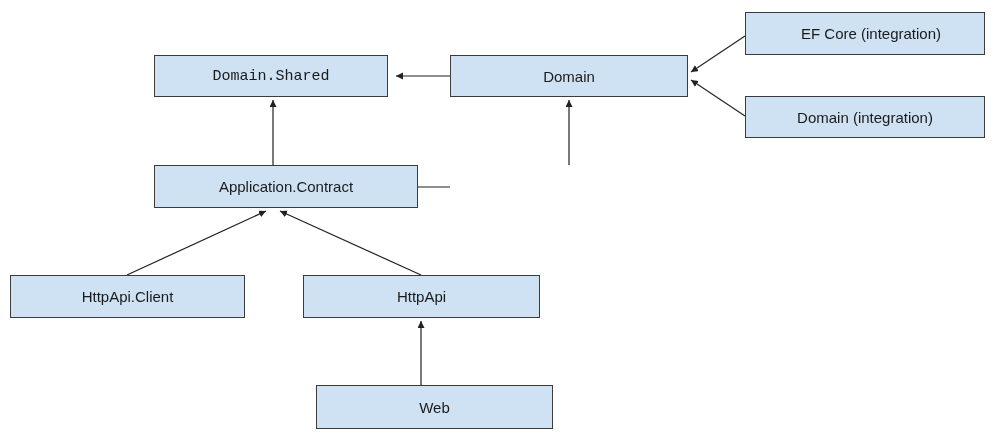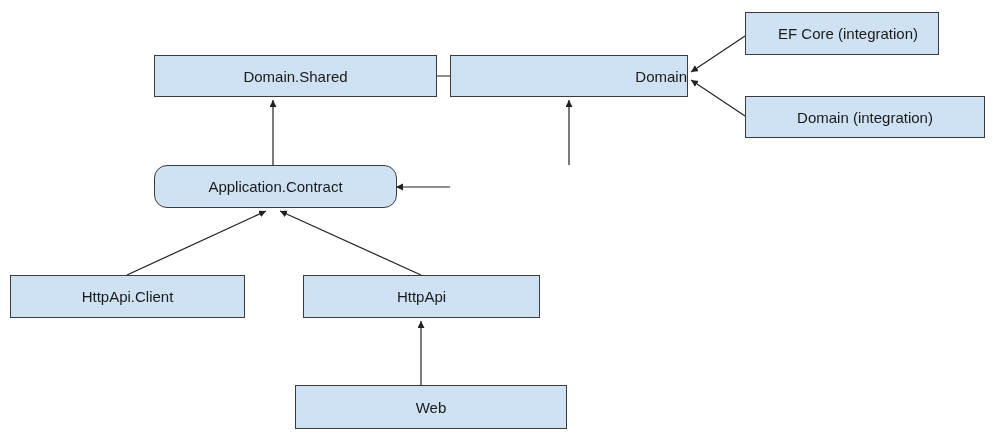--- a/index.html
+++ b/index.html
@@ -28,29 +28,29 @@
   }
   .edge { stroke: var(--arrow-color); stroke-width: 1.2; }
   .node {
     position: absolute;
     background: var(--node-fill);
     border: 1px solid var(--node-border);
     display: flex; align-items: center; justify-content: center;
     font-size: 15px; color: var(--text-color);
     white-space: nowrap;
   }
-  .node-domain-shared        { left: 154px; top: 55px;  width: 283px; height: 42px; }
-  .node-domain               { left: 450px; top: 55px;  width: 238px; height: 42px; justify-content: flex-end; }
-  .node-ef-core              { left: 745px; top: 12px;  width: 194px; height: 43px; padding-left: 12px; }
+  .node-domain-shared        { left: 154px; top: 55px;  width: 234px; height: 42px; font-family: Liberation Mono, monospace; }
+  .node-domain               { left: 450px; top: 55px;  width: 238px; height: 42px; }
+  .node-ef-core              { left: 745px; top: 12px;  width: 240px; height: 43px; padding-left: 12px; }
   .node-mongodb              { left: 745px; top: 96px;  width: 240px; height: 42px; }
-  .node-application-contract { left: 154px; top: 165px; width: 243px; height: 43px; border-radius: 13px; }
+  .node-application-contract { left: 154px; top: 165px; width: 264px; height: 43px; }
   .node-application          { left: 450px; top: 165px; width: 238px; height: 43px; }
   .node-httpapi-client       { left: 10px;  top: 275px; width: 235px; height: 43px; }
   .node-httpapi              { left: 303px; top: 275px; width: 237px; height: 43px; }
-  .node-web                  { left: 295px; top: 385px; width: 272px; height: 44px; text-align: right; }
+  .node-web                  { left: 316px; top: 385px; width: 237px; height: 44px; text-align: right; }
 </style>
 </head>
 <body>
 
 <div class="canvas">
 
   <svg class="edges-layer" width="993" height="441" viewBox="0 0 993 441" xmlns="http://www.w3.org/2000/svg">
     <defs>
       <marker id="arrowhead" markerUnits="userSpaceOnUse" markerWidth="10" markerHeight="10" refX="7" refY="3.5" orient="auto">
         <path d="M0,0 L7,3.5 L0,7 Z" fill="#212121"></path>

